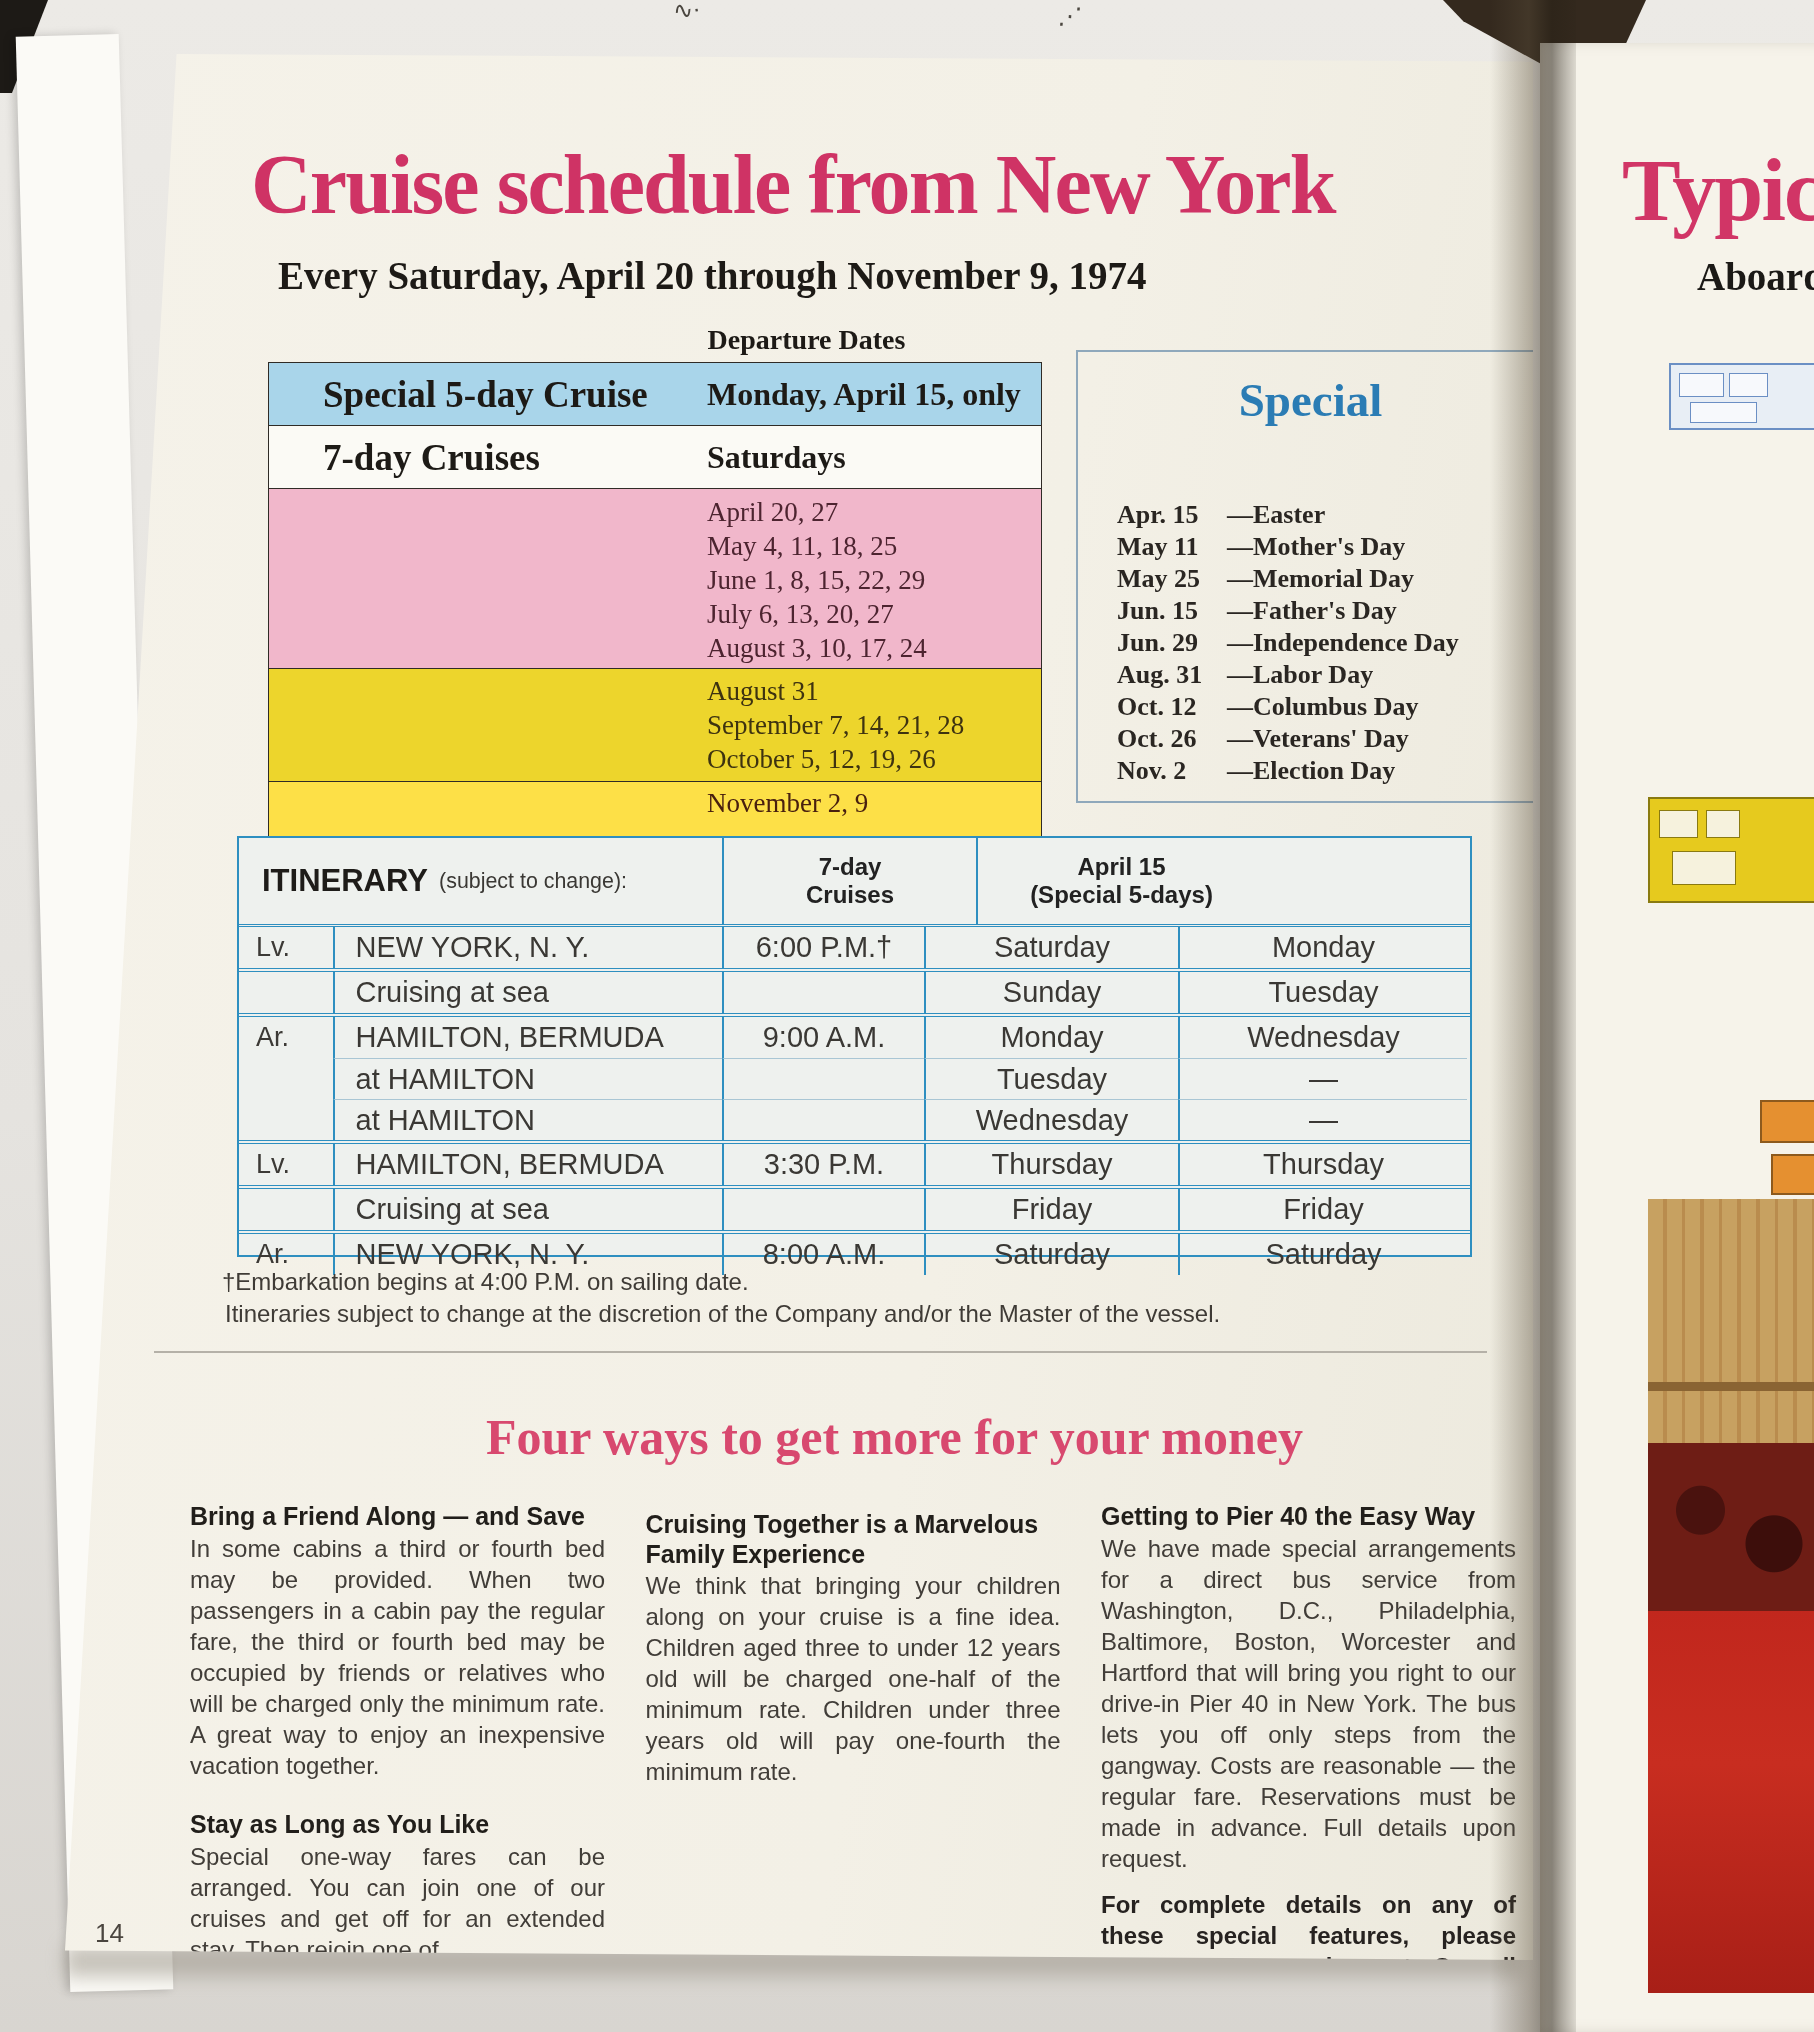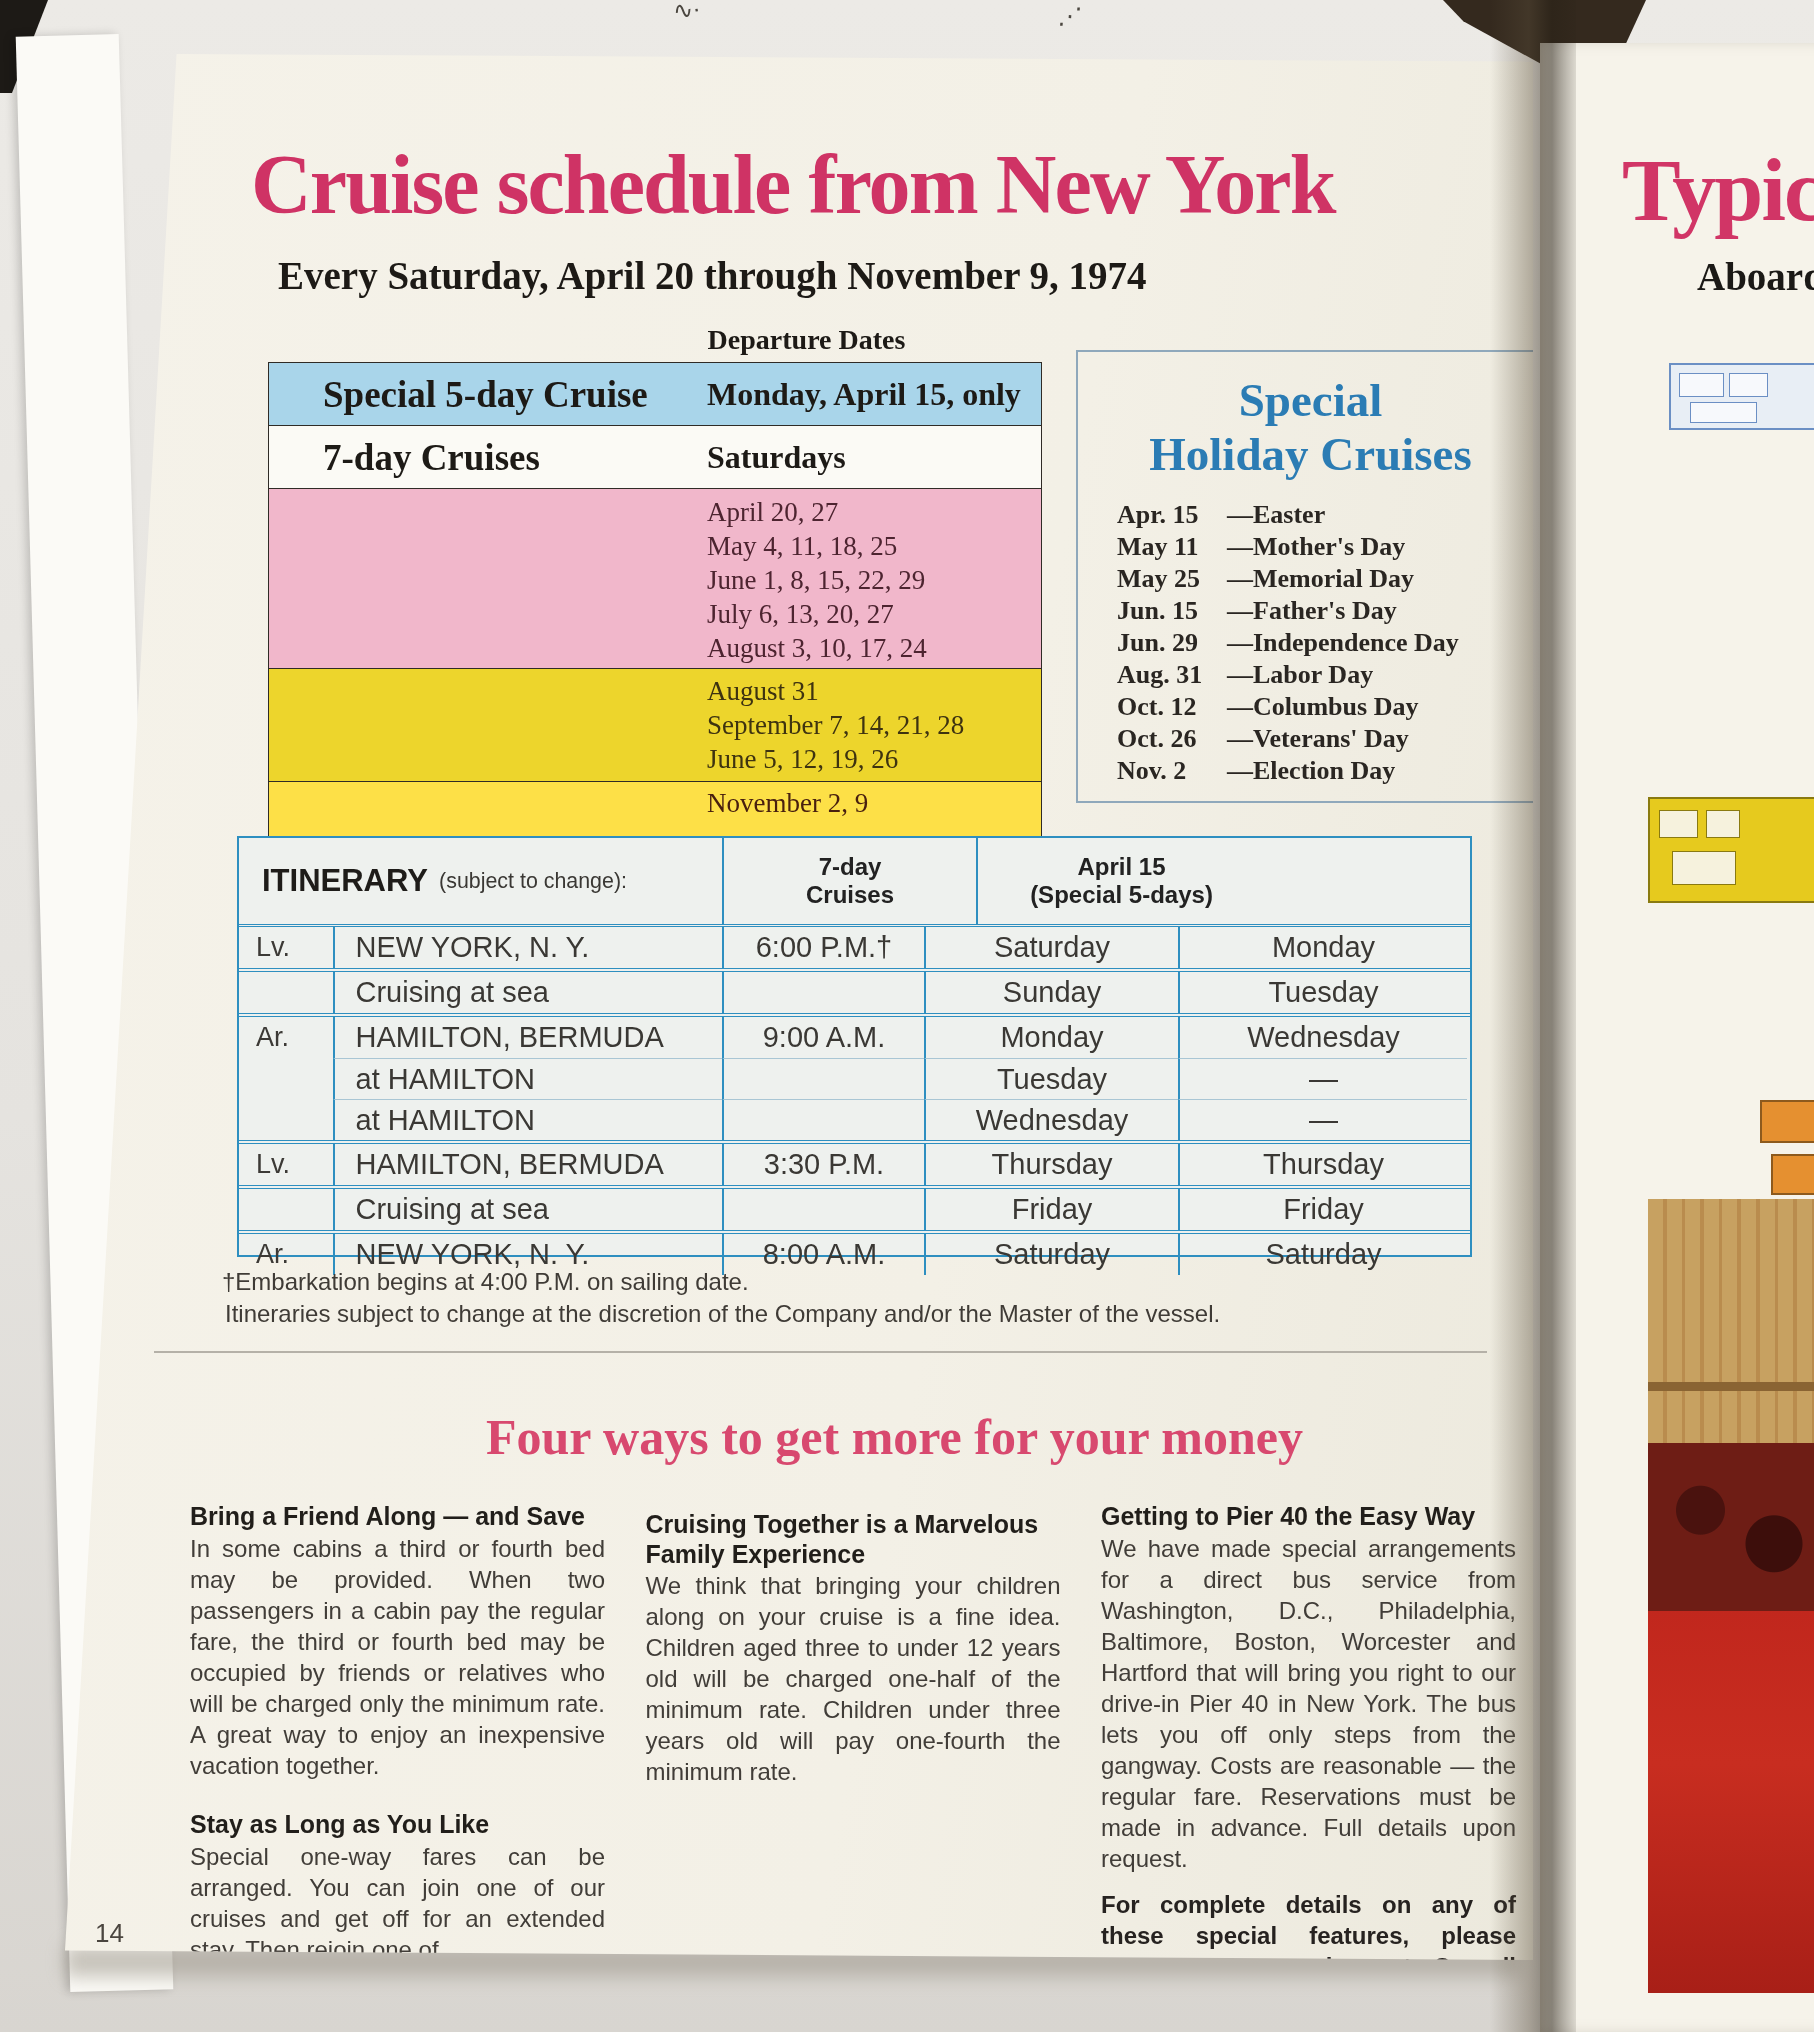--- a/index.html
+++ b/index.html
@@ -142,34 +142,33 @@
         <div>May 4, 11, 18, 25</div>
         <div>June 1, 8, 15, 22, 29</div>
         <div>July 6, 13, 20, 27</div>
         <div>August 3, 10, 17, 24</div>
       </div>
     </div>
     <div class="dep-row yellow">
       <div class="dep-dates">
         <div>August 31</div>
         <div>September 7, 14, 21, 28</div>
-        <div>June 5, 12, 19, 26</div>
+        <div>October 5, 12, 19, 26</div>
       </div>
     </div>
     <div class="dep-row orange">
       <div class="dep-dates">
         <div>November 2, 9</div>
       </div>
     </div>
   </div>
 
   <div class="abs holiday-box">
     <div class="holiday-title">
       <div>Special</div>
-      <div>Holiday Cruises</div>
     </div>
     <div class="holiday-list">
       <div><span class="holiday-date">Apr. 15</span><span class="holiday-name">—Easter</span></div>
       <div><span class="holiday-date">May 11</span><span class="holiday-name">—Mother's Day</span></div>
       <div><span class="holiday-date">May 25</span><span class="holiday-name">—Memorial Day</span></div>
       <div><span class="holiday-date">Jun. 15</span><span class="holiday-name">—Father's Day</span></div>
       <div><span class="holiday-date">Jun. 29</span><span class="holiday-name">—Independence Day</span></div>
       <div><span class="holiday-date">Aug. 31</span><span class="holiday-name">—Labor Day</span></div>
       <div><span class="holiday-date">Oct. 12</span><span class="holiday-name">—Columbus Day</span></div>
       <div><span class="holiday-date">Oct. 26</span><span class="holiday-name">—Veterans' Day</span></div>

